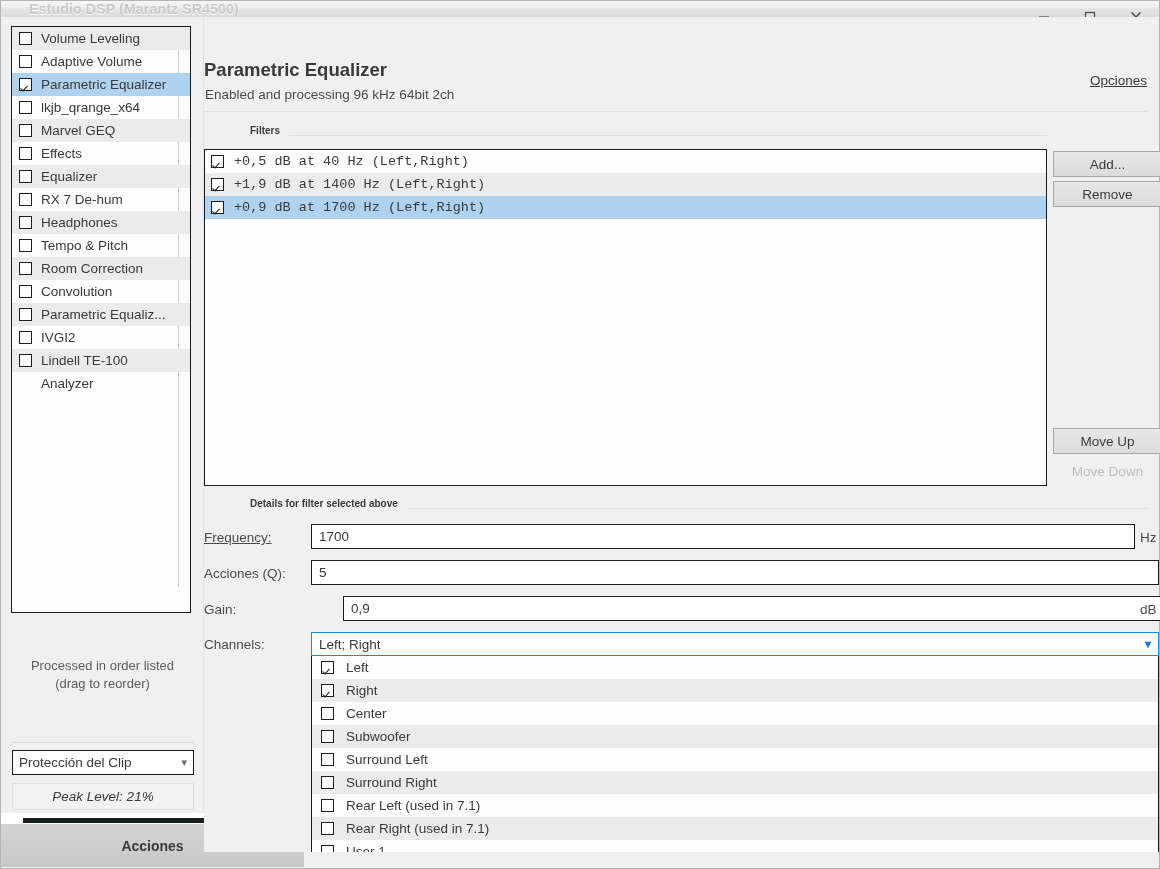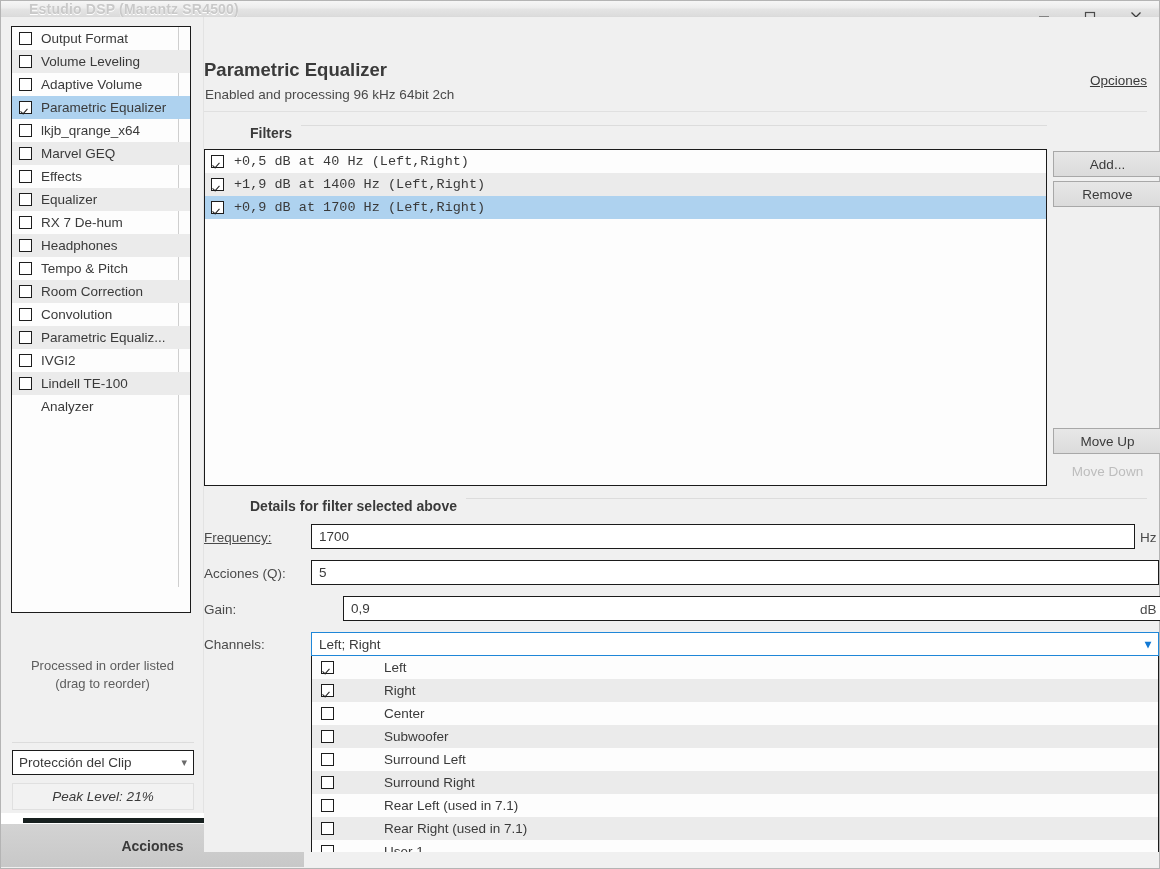--- a/index.html
+++ b/index.html
@@ -176,22 +176,22 @@
     font-size: 13.5px; color: #3a3a3a;
     text-decoration: underline;
   }
   #head-rule {
     position: absolute; left: 0; top: 94px; width: 943px; height: 1px;
     background: #e0e0e0;
   }
 
   .group-head {
     position: absolute;
-    display: flex; align-items: flex-start; gap: 9px;
-    font-weight: bold; font-size: 14px; color: #3a3a3a; padding-left: 46px;
+    display: flex; align-items: flex-end; gap: 9px;
+    font-weight: bold; font-size: 10px; color: #3a3a3a; padding-left: 46px;
   }
   .group-head .rule { height: 1px; background: #dcdcdc; }
 
   
   #filters-list {
     position: absolute; left: 0; top: 132px;
     width: 843px; height: 337px;
     background: #fdfdfd;
     border: 1px solid #1b1b1b;
     overflow: hidden;
@@ -269,21 +269,21 @@
     width: 848px; height: 196px;
     background: #fdfdfd;
     border-left: 1px solid #1b1b1b;
     border-right: 1px solid #1b1b1b;
     overflow: hidden;
   }
   .chan-row {
     height: 23px;
     display: flex; align-items: center;
     padding-left: 9px;
-    font-size: 13.5px; color: #3a3a3a; gap: 38px;
+    font-size: 13.5px; color: #3a3a3a;
   }
   .chan-row.alt { background: #ebebeb; }
   .chan-row .cb {
     width: 13px; height: 13px;
     border: 1.6px solid #1d1d1d;
     background: #ffffff;
     margin-right: 12px;
     position: relative; flex: 0 0 auto;
   }
   .chan-row .cb.checked::after {
@@ -321,24 +321,20 @@
       </div>
     </div>
   </div>
 
   <div id="body-area">
 
     <div id="left-panel">
       <div id="plugin-list">
         <div class="vdiv"></div>
         <div id="plugin-rows">
-            <div class="plug-row">
-              <span class="cb"></span>
-              <span>Output Format</span>
-            </div>
             <div class="plug-row alt">
               <span class="cb"></span>
               <span>Volume Leveling</span>
             </div>
             <div class="plug-row">
               <span class="cb"></span>
               <span>Adaptive Volume</span>
             </div>
             <div class="plug-row sel">
               <span class="cb checked"></span>

